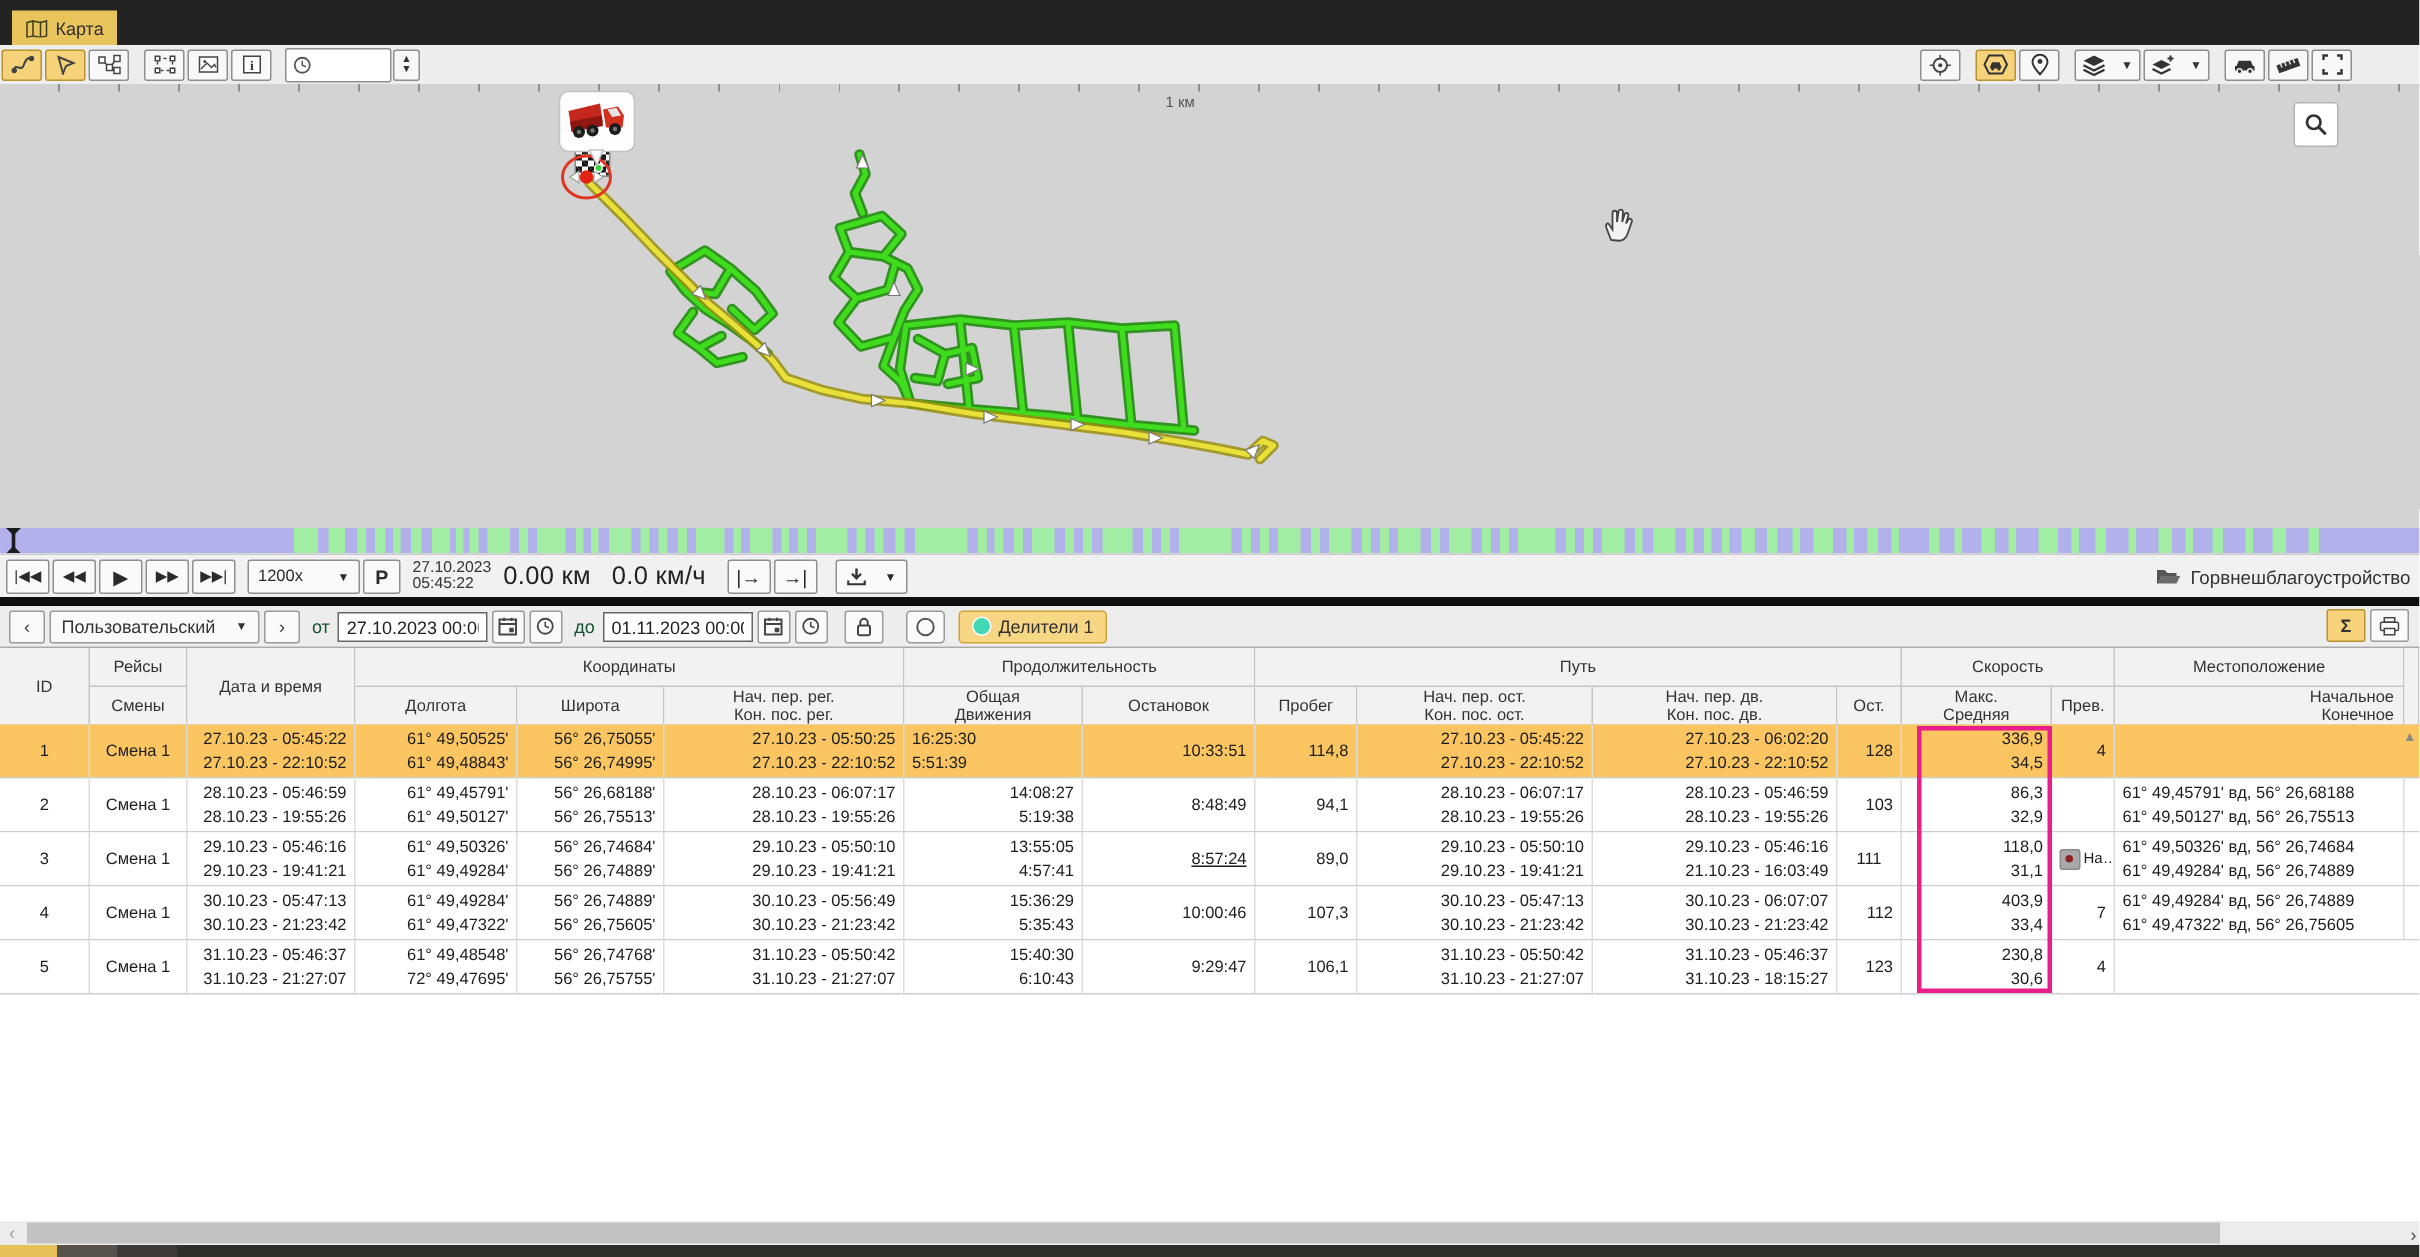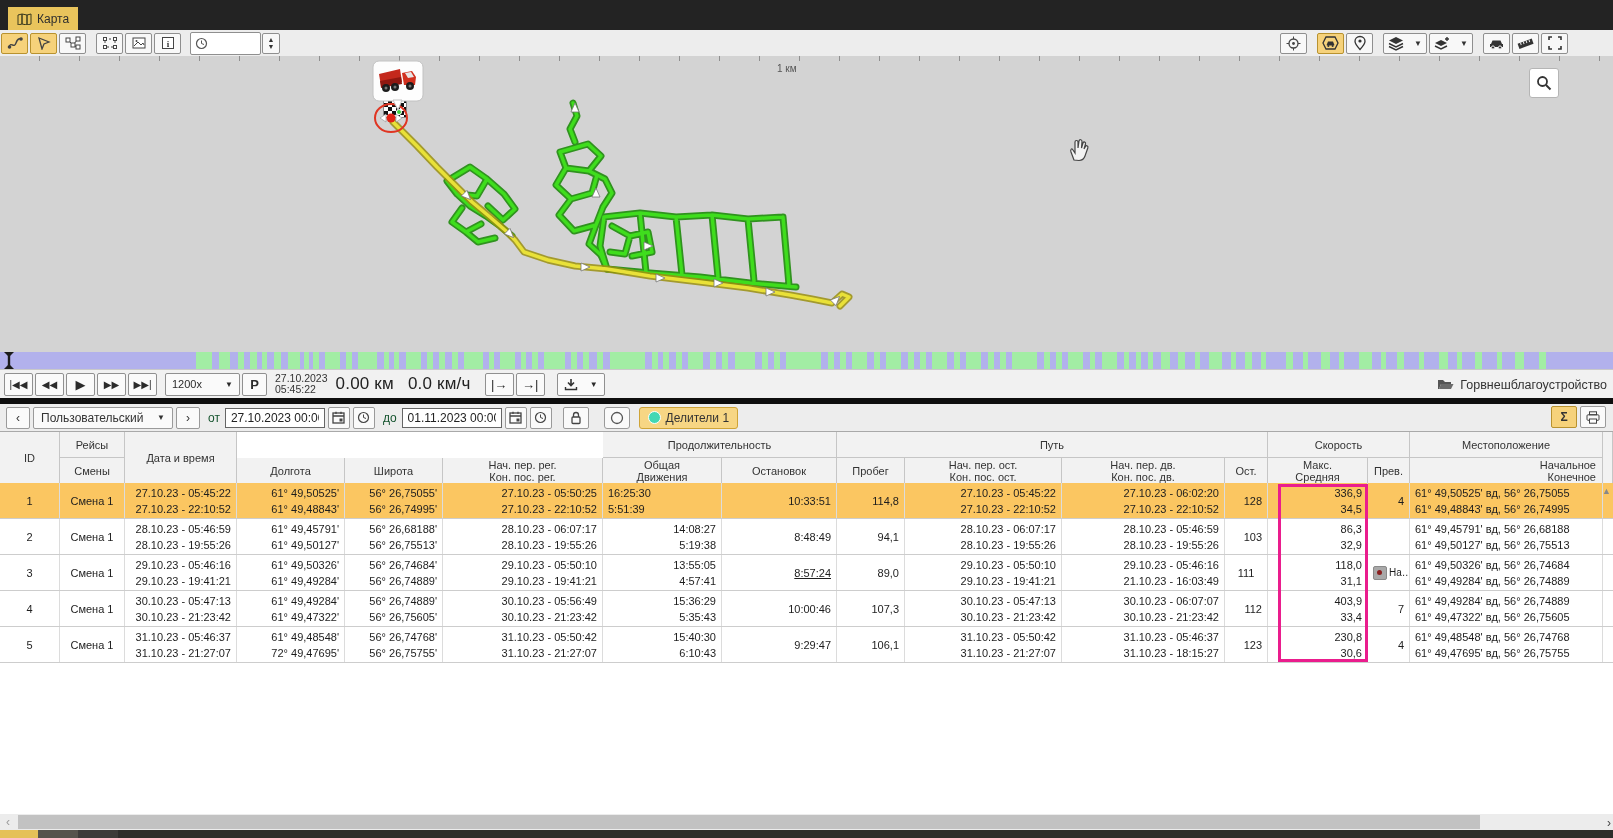--- a/index.html
+++ b/index.html
@@ -490,20 +490,23 @@
     </div>
     <div class="hcell" style="grid-area: 1 / 2 / auto / 3;">
       <div>Рейсы</div>
     </div>
     <div class="hcell" style="grid-area: 2 / 2;">
       <div>Смены</div>
     </div>
     <div class="hcell" style="grid-area: 1 / 3 / 3;">
       <div>Дата и время</div>
     </div>
+    <div class="hcell" style="grid-area: 1 / 4 / auto / 7;">
+      <div>Координаты</div>
+    </div>
     <div class="hcell" style="grid-area: 2 / 4;">
       <div>Долгота</div>
     </div>
     <div class="hcell" style="grid-area: 2 / 5;">
       <div>Широта</div>
     </div>
     <div class="hcell" style="grid-area: 2 / 6;">
       <div>Нач. пер. рег.</div>
       <div>Кон. пос. рег.</div>
     </div>
@@ -599,24 +602,20 @@
       </div>
       <div class="bcell" style="align-items: flex-end;">
         <div>128</div>
       </div>
       <div class="bcell" style="align-items: flex-end;">
         <div>336,9</div>
         <div>34,5</div>
       </div>
       <div class="bcell" style="align-items: flex-end;">
         <div>4</div>
-      </div>
-      <div class="bcell" style="align-items: flex-start;">
-        <div>61° 49,50525' вд, 56° 26,75055</div>
-        <div>61° 49,48843' вд, 56° 26,74995</div>
       </div>
       <div class="bcell" style="border-right: none;"></div>
     </div>
     <div class="trow" style="grid-template-columns: 60px 65px 112px 108px 98px 160px 119px 115px 68px 157px 163px 43px 100px 42px 193px 10px;">
       <div class="bcell" style="align-items: center;">
         <div>2</div>
       </div>
       <div class="bcell" style="align-items: center;">
         <div>Смена 1</div>
       </div>
@@ -831,24 +830,20 @@
       <div class="bcell" style="align-items: flex-end;">
         <div>123</div>
       </div>
       <div class="bcell" style="align-items: flex-end;">
         <div>230,8</div>
         <div>30,6</div>
       </div>
       <div class="bcell" style="align-items: flex-end;">
         <div>4</div>
       </div>
-      <div class="bcell" style="align-items: flex-start;">
-        <div>61° 49,48548' вд, 56° 26,74768</div>
-        <div>61° 49,47695' вд, 56° 26,75755</div>
-      </div>
       <div class="bcell" style="border-right: none;"></div>
     </div>
   </div>
 <div class="abs" id="pinkbox"></div>
 <div class="abs" id="vscrollarrow">▲</div>
 
 <div class="abs" id="hscroll">
   <span class="scrarr">‹</span>
 </div>
 <div class="abs" id="hthumb"></div>

